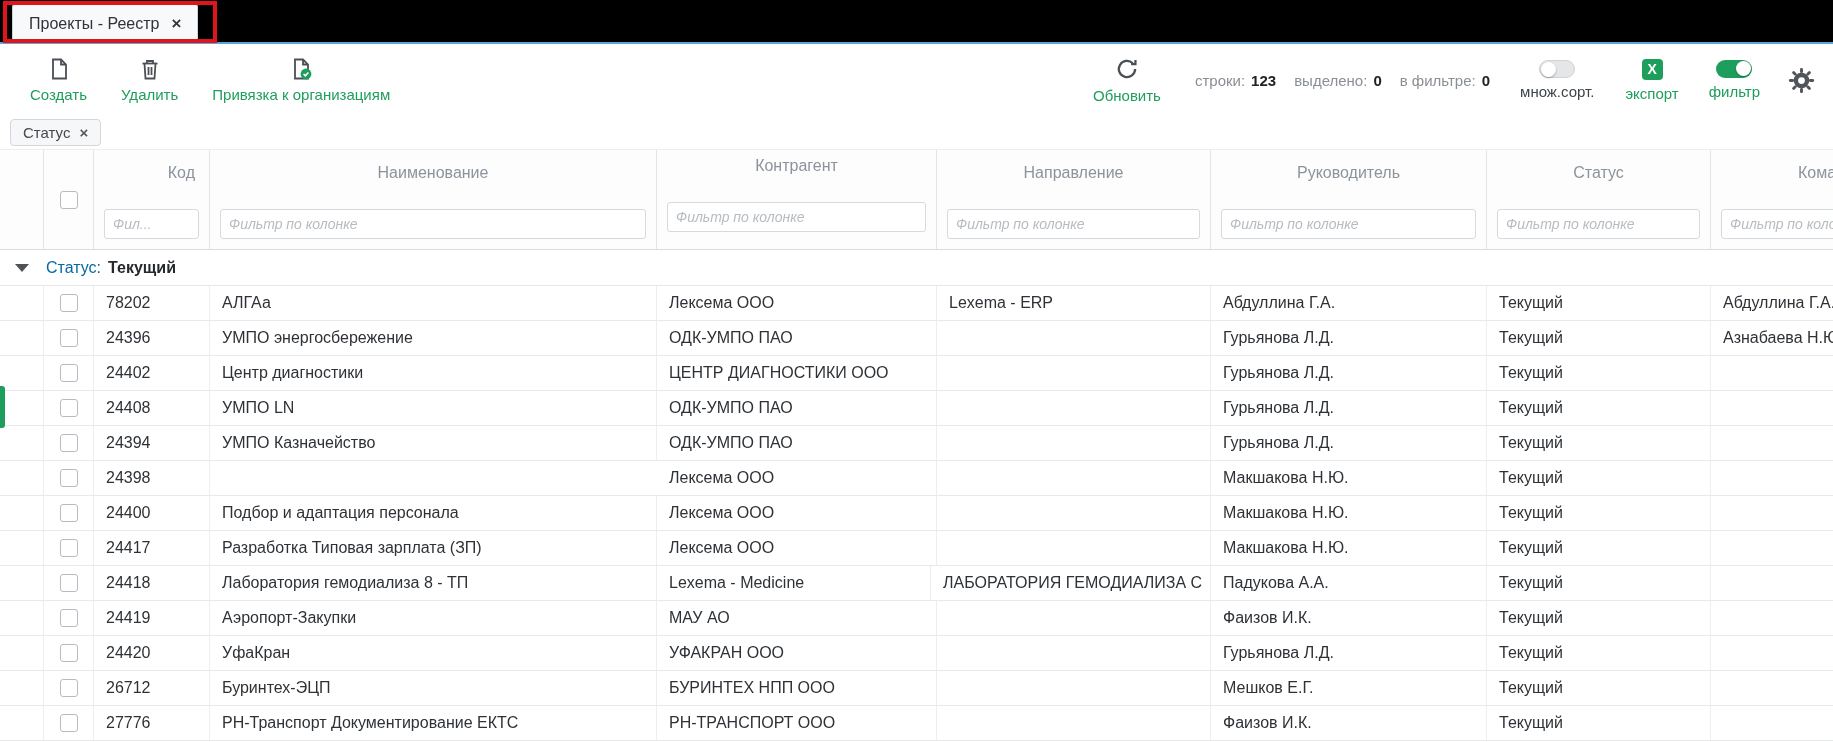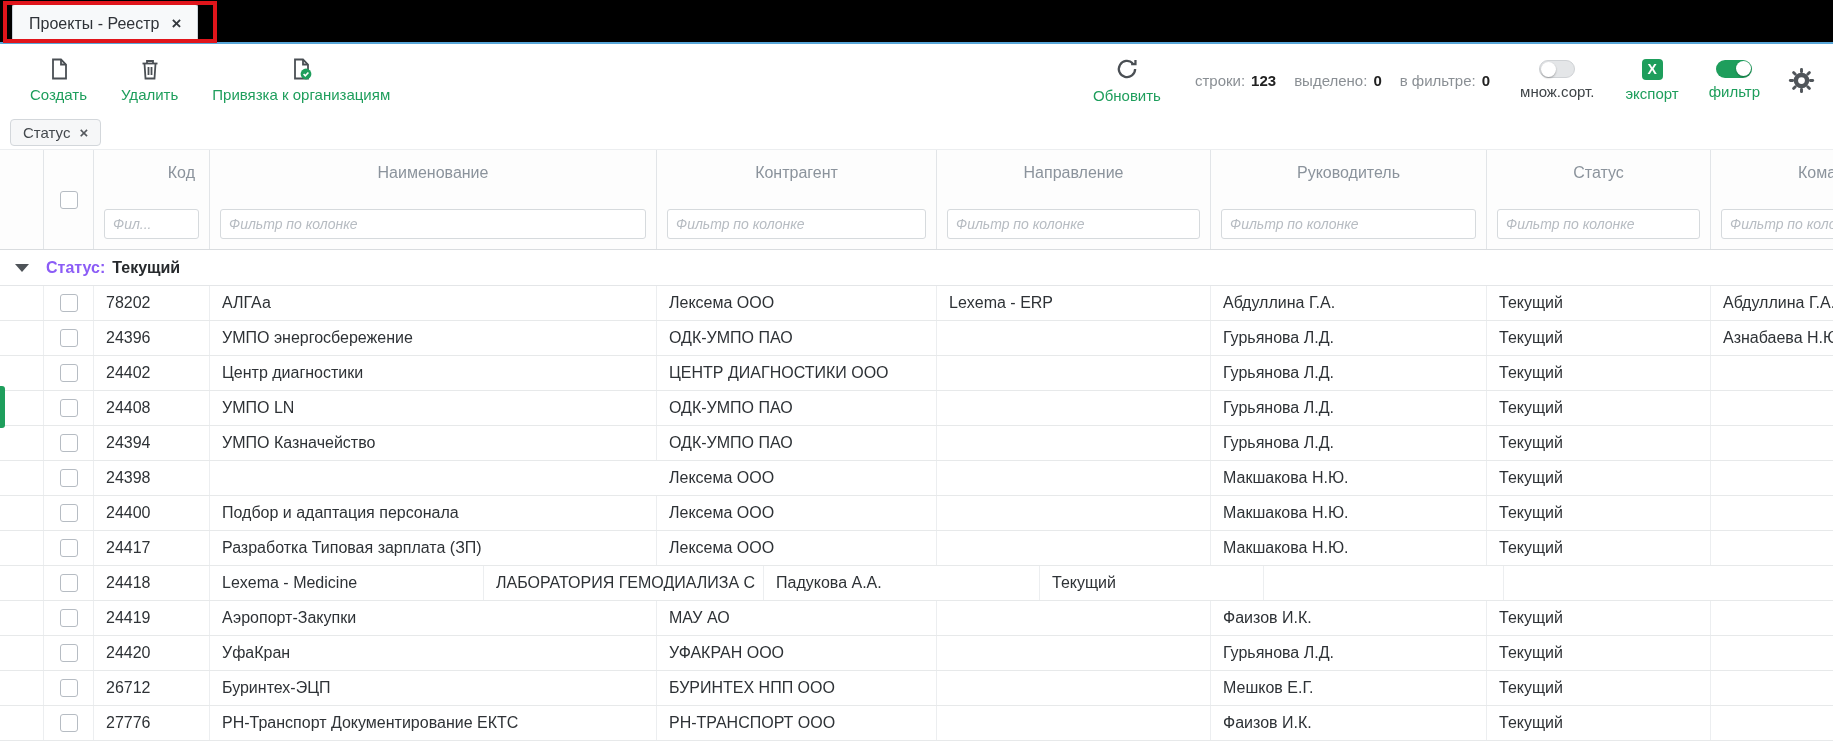--- a/index.html
+++ b/index.html
@@ -64,21 +64,21 @@
   .hfilter{margin:0 10px;height:30px;border:1px solid #d6dadd;border-radius:3px;padding:0 8px;
     font-size:14px;color:#333;outline:none;font-family:inherit;min-width:0;}
   .hfilter::placeholder{font-style:italic;color:#b7bcc2;}
   input[type=checkbox]{appearance:none;-webkit-appearance:none;width:18px;height:18px;
     border:1.5px solid #b6bcc3;border-radius:3px;background:#fff;margin:0;cursor:pointer;}
   .group-row{display:flex;align-items:center;height:36px;border-bottom:1px solid #e4e6e8;
     font-size:16px;cursor:pointer;background:#fff;}
   .gtri-wrap{width:44px;display:flex;justify-content:center;cursor:pointer;}
   .tri{width:0;height:0;border-left:7px solid transparent;border-right:7px solid transparent;
     border-top:8px solid #4e5358;}
-  .glabel{font-weight:bold;color:#8b5cf6;margin-left:2px;}
+  .glabel{font-weight:normal;color:#0369a1;margin-left:2px;}
   .gvalue{font-weight:bold;color:#26292c;margin-left:7px;}
   .trow{display:flex;height:35px;border-bottom:1px solid #e7e9ea;font-size:16px;background:#fff;cursor:default;}
   .cell{border-right:1px solid #eceef0;display:flex;align-items:center;padding:0 12px;
     white-space:nowrap;overflow:hidden;color:#2e3236;}
   .cell.exp{width:44px;padding:0;}
   .cell.chk{width:50px;padding:0;justify-content:center;}
   .side-handle{position:absolute;left:0;top:236px;width:5px;height:42px;background:var(--accent-green);
     border-radius:0 3px 3px 0;z-index:5;cursor:pointer;}
   svg{display:block;}
 </style>
@@ -203,21 +203,21 @@
         <input type="checkbox" style="">
       </div>
     <div class="hcell" style="width: 116px;">
           <div class="hlabel right">Код</div>
           <input class="hfilter" placeholder="Фил..." style="">
         </div>
         <div class="hcell" style="width: 447px;">
           <div class="hlabel">Наименование</div>
           <input class="hfilter" placeholder="Фильтр по колонке" style="">
         </div>
-        <div class="hcell" style="width: 280px;">
+        <div class="hcell" style="width: 280px; justify-content: center;">
           <div class="hlabel">Контрагент</div>
           <input class="hfilter" placeholder="Фильтр по колонке" style="">
         </div>
         <div class="hcell" style="width: 274px;">
           <div class="hlabel">Направление</div>
           <input class="hfilter" placeholder="Фильтр по колонке" style="">
         </div>
         <div class="hcell" style="width: 276px;">
           <div class="hlabel">Руководитель</div>
           <input class="hfilter" placeholder="Фильтр по колонке" style="">
@@ -344,20 +344,21 @@
           <div class="cell" style="width: 276px;">Макшакова Н.Ю.</div>
           <div class="cell" style="width: 224px;">Текущий</div>
           <div class="cell" style="width: 240px;"></div>
         </div>
         <div class="trow">
           <div class="cell exp"></div>
           <div class="cell chk">
             <input type="checkbox" style="">
           </div>
           <div class="cell" style="width: 116px;">24418</div>
+          <div class="cell" style="width: 447px;">Лаборатория гемодиализа 8 - ТП</div>
           <div class="cell" style="width: 274px;">Lexema - Medicine</div>
           <div class="cell" style="width: 280px;">ЛАБОРАТОРИЯ ГЕМОДИАЛИЗА С</div>
           <div class="cell" style="width: 276px;">Падукова А.А.</div>
           <div class="cell" style="width: 224px;">Текущий</div>
           <div class="cell" style="width: 240px;"></div>
         </div>
         <div class="trow">
           <div class="cell exp"></div>
           <div class="cell chk">
             <input type="checkbox" style="">

